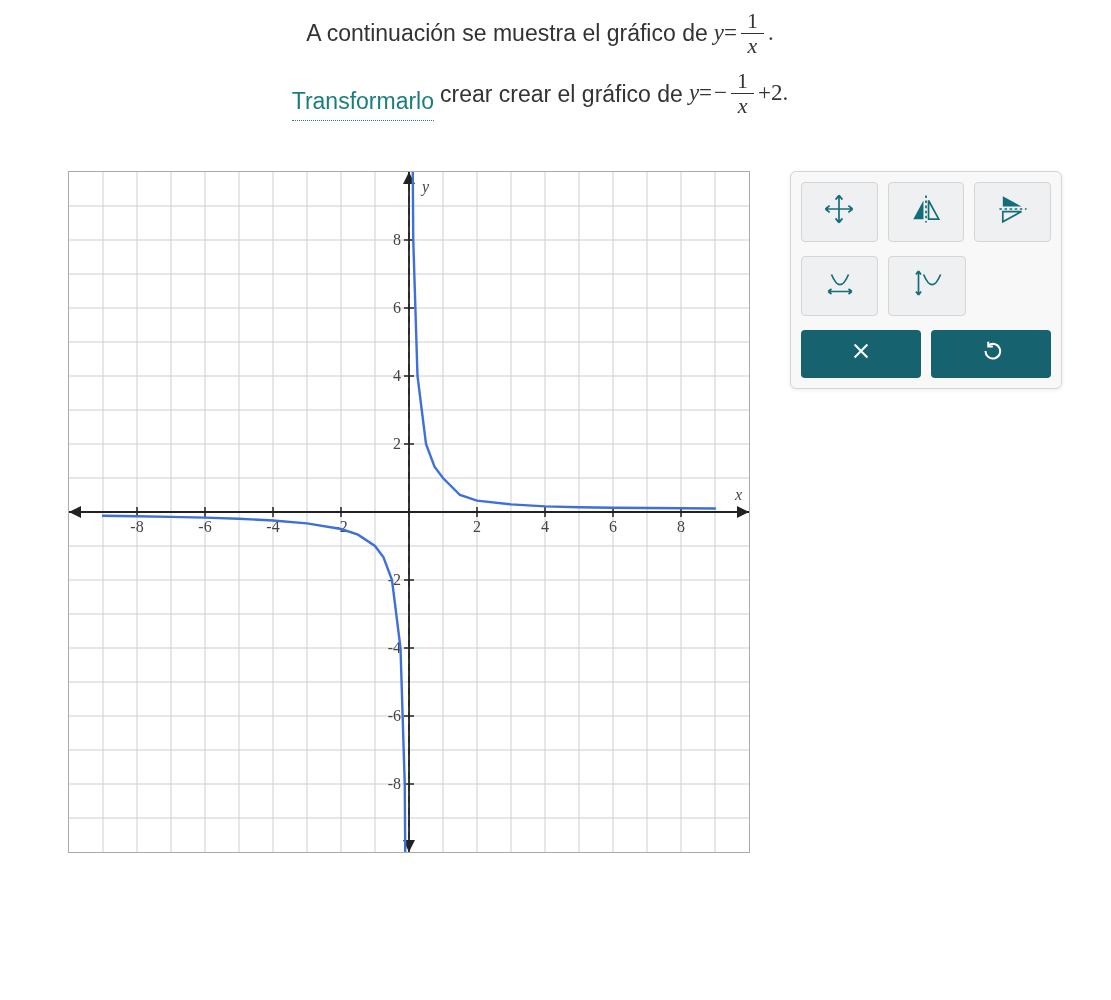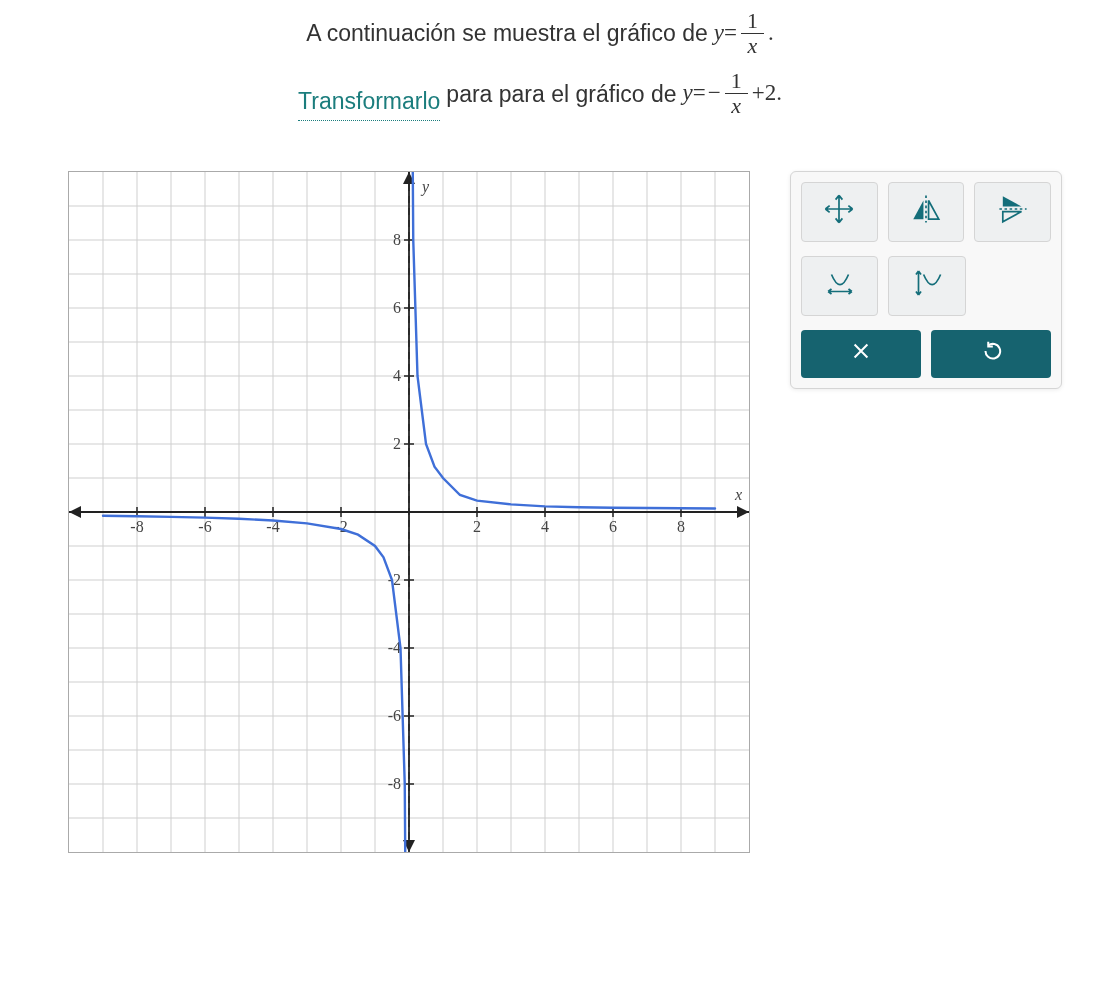--- a/index.html
+++ b/index.html
@@ -159,21 +159,21 @@
         <span class="math-plain">=</span>
         <span class="frac">
           <span class="num">1</span>
           <span class="den">x</span>
         </span>
         <span class="math-plain">.</span>
       </span>
     </p>
     <p>
       <a class="link-word">Transformarlo</a>
-      <span> para para el gráfico de </span>
+      <span> crear crear el gráfico de </span>
       <span class="math-inline">
         <span>y</span>
         <span class="math-plain">=</span>
         <span class="math-plain" style="margin-left:2px;">−</span>
         <span class="frac">
           <span class="num">1</span>
           <span class="den">x</span>
         </span>
         <span class="math-plain">+2</span>
         <span class="math-plain">.</span>

